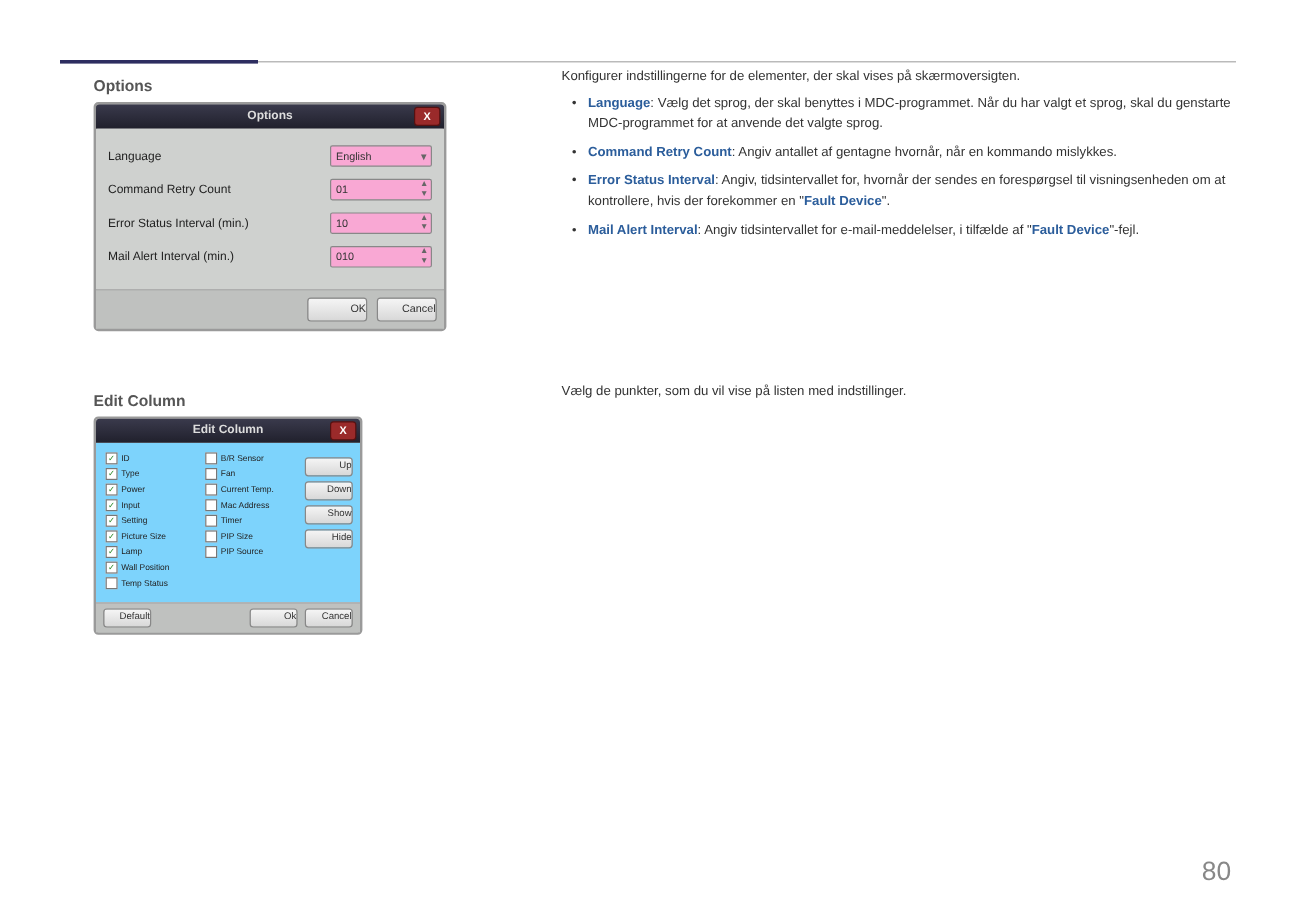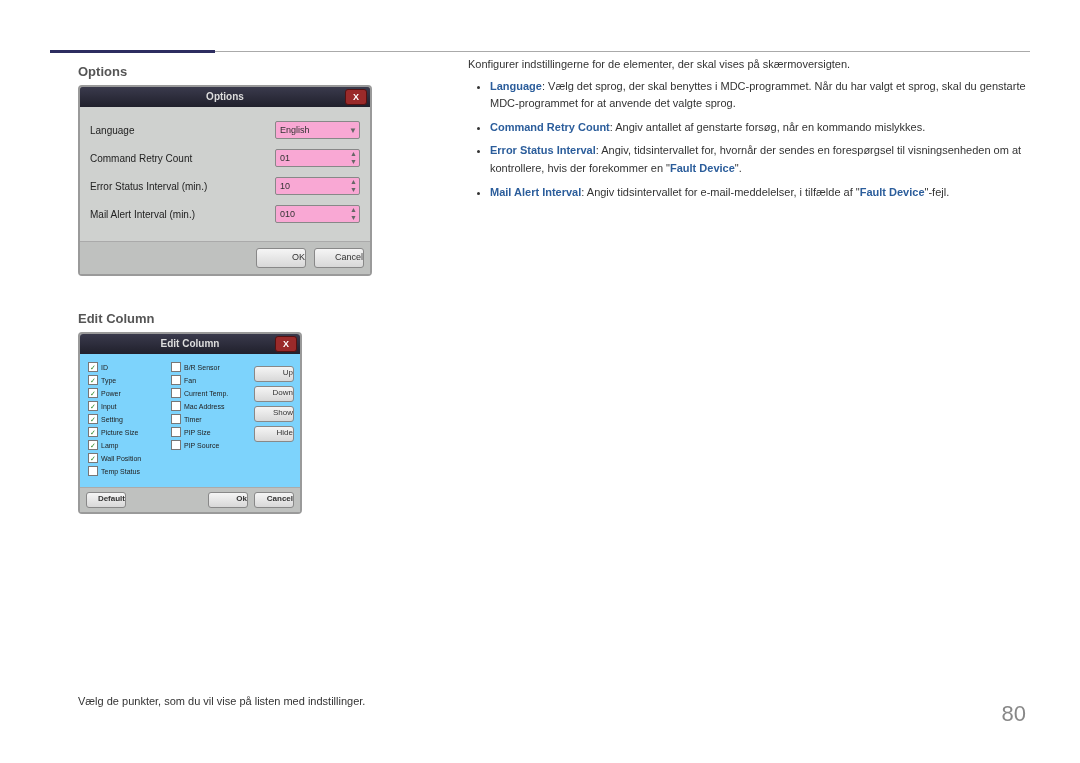--- a/index.html
+++ b/index.html
@@ -194,34 +194,33 @@
     color: #2a8a2a;
     line-height: 1;
   }
   .ec-footer {
     background: #bfc1bf;
     border-top: 1px solid #aaa;
     padding: 4px 6px;
     display: flex;
     justify-content: space-between;
     align-items: center;
-    font-weight: bold;
   }
   .ec-footer-right {
     display: flex;
     gap: 6px;
   }
 
   .blue-bold { color: #2b5d9b; font-weight: bold; }
   ul.bullets { margin: 4px 0 0 0; padding-left: 22px; }
   ul.bullets li { margin-bottom: 6px; }
 
   .page-number {
     position: absolute;
-    bottom: 36px;
+    bottom: 24px;
     right: 54px;
     font-size: 22px;
     color: #888;
   }
   .rule-wrap { position: relative; height: 4px; margin-top: 0; }
   .thick { position: absolute; left: 0; top: 0; width: 165px; border-top: 3px solid #2d2d60; }
   .thin { position: absolute; left: 0; right: 0; top: 1px; border-top: 1px solid #aaa; }
 </style>
 </head>
 <body>
@@ -281,34 +280,34 @@
       </div>
     </div>
 
     <div class="rightcol">
       <div>Konfigurer indstillingerne for de elementer, der skal vises på skærmoversigten.</div>
       <ul class="bullets">
         <li>
           <span class="blue-bold">Language</span><span>: Vælg det sprog, der skal benyttes i MDC-programmet. Når du har valgt et sprog, skal du genstarte MDC-programmet for at anvende det valgte sprog.</span>
         </li>
         <li>
-          <span class="blue-bold">Command Retry Count</span><span>: Angiv antallet af genstarte forsøg, når en kommando mislykkes.</span>
+          <span class="blue-bold">Command Retry Count</span><span>: Angiv antallet af gentagne hvornår, når en kommando mislykkes.</span>
         </li>
         <li>
           <span class="blue-bold">Error Status Interval</span><span>: Angiv, tidsintervallet for, hvornår der sendes en forespørgsel til visningsenheden om at kontrollere, hvis der forekommer en "</span><span class="blue-bold">Fault Device</span><span>".</span>
         </li>
         <li>
           <span class="blue-bold">Mail Alert Interval</span><span>: Angiv tidsintervallet for e-mail-meddelelser, i tilfælde af "</span><span class="blue-bold">Fault Device</span><span>"-fejl.</span>
         </li>
       </ul>
     </div>
   </div>
 
   
-  <div class="columns" style="margin-top:25px;flex-direction:column;">
+  <div class="columns" style="margin-top:40px;">
     <div class="leftcol">
       <div class="subheading">Edit Column</div>
 
       <div class="ec-dialog">
         <div class="dialog-title">
           <span>Edit Column</span>
           <div class="dialog-close">X</div>
         </div>
         <div class="ec-body">
           <div class="ec-col" id="ec-left">

